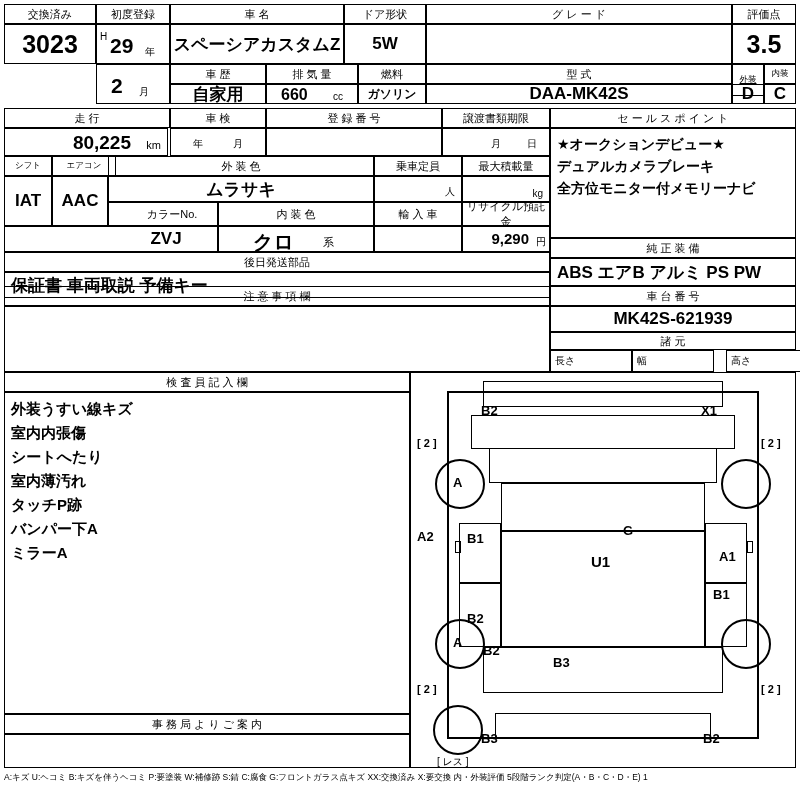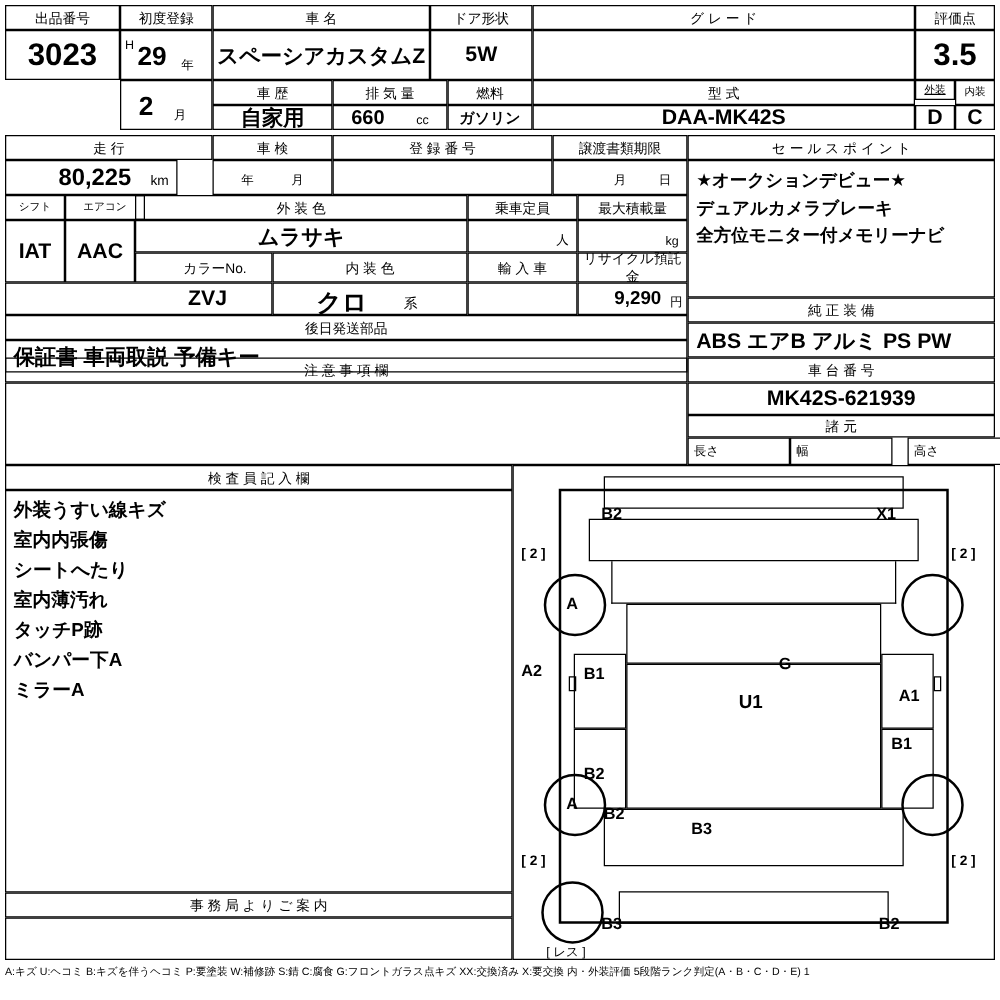--- a/index.html
+++ b/index.html
@@ -19,21 +19,21 @@
   .sellpt{font-size:14px;font-weight:bold;line-height:22px;letter-spacing:0px;}
   .insp{font-size:15px;font-weight:bold;line-height:24px;}
   .footer{font-size:8.5px;letter-spacing:0px;}
   .dcell{position:absolute;box-sizing:border-box;border:1px solid #000;}
 </style>
 </head>
 <body>
 
 <div class="sheet">
 
-  <div class="bx ctr lbl" style="left:4px;top:4px;width:92px;height:20px;">出品番号</div>
+  <div class="bx ctr lbl" style="left:4px;top:4px;width:92px;height:20px;">交換済み</div>
   <div class="bx ctr lbl" style="left:96px;top:4px;width:74px;height:20px;">初度登録</div>
   <div class="bx ctr lbl" style="left:170px;top:4px;width:174px;height:20px;">車 名</div>
   <div class="bx ctr lbl" style="left:344px;top:4px;width:82px;height:20px;">ドア形状</div>
   <div class="bx ctr lbl" style="left:426px;top:4px;width:306px;height:20px;">グ レ ー ド</div>
   <div class="bx ctr lbl" style="left:732px;top:4px;width:64px;height:20px;">評価点</div>
 
   <div class="bx ctr" style="left:4px;top:24px;width:92px;height:40px;">
     <span class="big">3023</span>
   </div>
   <div class="bx" style="left:96px;top:24px;width:74px;height:40px;">
@@ -55,21 +55,21 @@
   </div>
 
   <div class="bx" style="left:96px;top:64px;width:74px;height:40px;">
     <span style="position:absolute;left:14px;top:9px;font-size:21px;font-weight:bold;">2</span>
     <span style="position:absolute;left:42px;top:20px;font-size:10px;">月</span>
   </div>
   <div class="bx ctr lbl" style="left:170px;top:64px;width:96px;height:20px;">車 歴</div>
   <div class="bx ctr lbl" style="left:266px;top:64px;width:92px;height:20px;">排 気 量</div>
   <div class="bx ctr lbl" style="left:358px;top:64px;width:68px;height:20px;">燃料</div>
   <div class="bx ctr lbl" style="left:426px;top:64px;width:306px;height:20px;">型 式</div>
-  <div class="bx ctr tiny" style="left:732px;top:64px;width:32px;height:16px;text-decoration:underline;">外装</div>
+  <div class="bx ctr tiny" style="left:732px;top:64px;width:32px;height:32px;text-decoration:underline;">外装</div>
   <div class="bx ctr tiny" style="left:764px;top:64px;width:32px;height:20px;">内装</div>
 
   <div class="bx ctr" style="left:170px;top:84px;width:96px;height:20px;">
     <span class="mid">自家用</span>
   </div>
   <div class="bx" style="left:266px;top:84px;width:92px;height:20px;">
     <span style="position:absolute;left:14px;top:1px;font-size:16px;font-weight:bold;">660</span>
     <span style="position:absolute;left:66px;top:6px;font-size:10px;">cc</span>
   </div>
   <div class="bx ctr" style="left:358px;top:84px;width:68px;height:20px;">
@@ -83,21 +83,21 @@
   </div>
   <div class="bx ctr" style="left:764px;top:84px;width:32px;height:20px;">
     <span class="mid">C</span>
   </div>
 
   <div class="bx ctr lbl" style="left:4px;top:108px;width:166px;height:20px;">走 行</div>
   <div class="bx ctr lbl" style="left:170px;top:108px;width:96px;height:20px;">車 検</div>
   <div class="bx ctr lbl" style="left:266px;top:108px;width:176px;height:20px;">登 録 番 号</div>
   <div class="bx ctr lbl" style="left:442px;top:108px;width:108px;height:20px;">譲渡書類期限</div>
 
-  <div class="bx" style="left:4px;top:128px;width:138px;height:28px;">
+  <div class="bx" style="left:4px;top:128px;width:164px;height:28px;">
     <span style="position:absolute;right:36px;top:3px;font-size:19px;font-weight:bold;">80,225</span>
     <span style="position:absolute;right:6px;top:10px;font-size:11px;">km</span>
   </div>
   <div class="bx" style="left:170px;top:128px;width:96px;height:28px;">
     <span style="position:absolute;left:22px;top:8px;font-size:10px;">年</span>
     <span style="position:absolute;left:62px;top:8px;font-size:10px;">月</span>
   </div>
   <div class="bx ctr" style="left:266px;top:128px;width:176px;height:28px;"></div>
   <div class="bx" style="left:442px;top:128px;width:108px;height:28px;">
     <span style="position:absolute;left:48px;top:8px;font-size:10px;">月</span>

